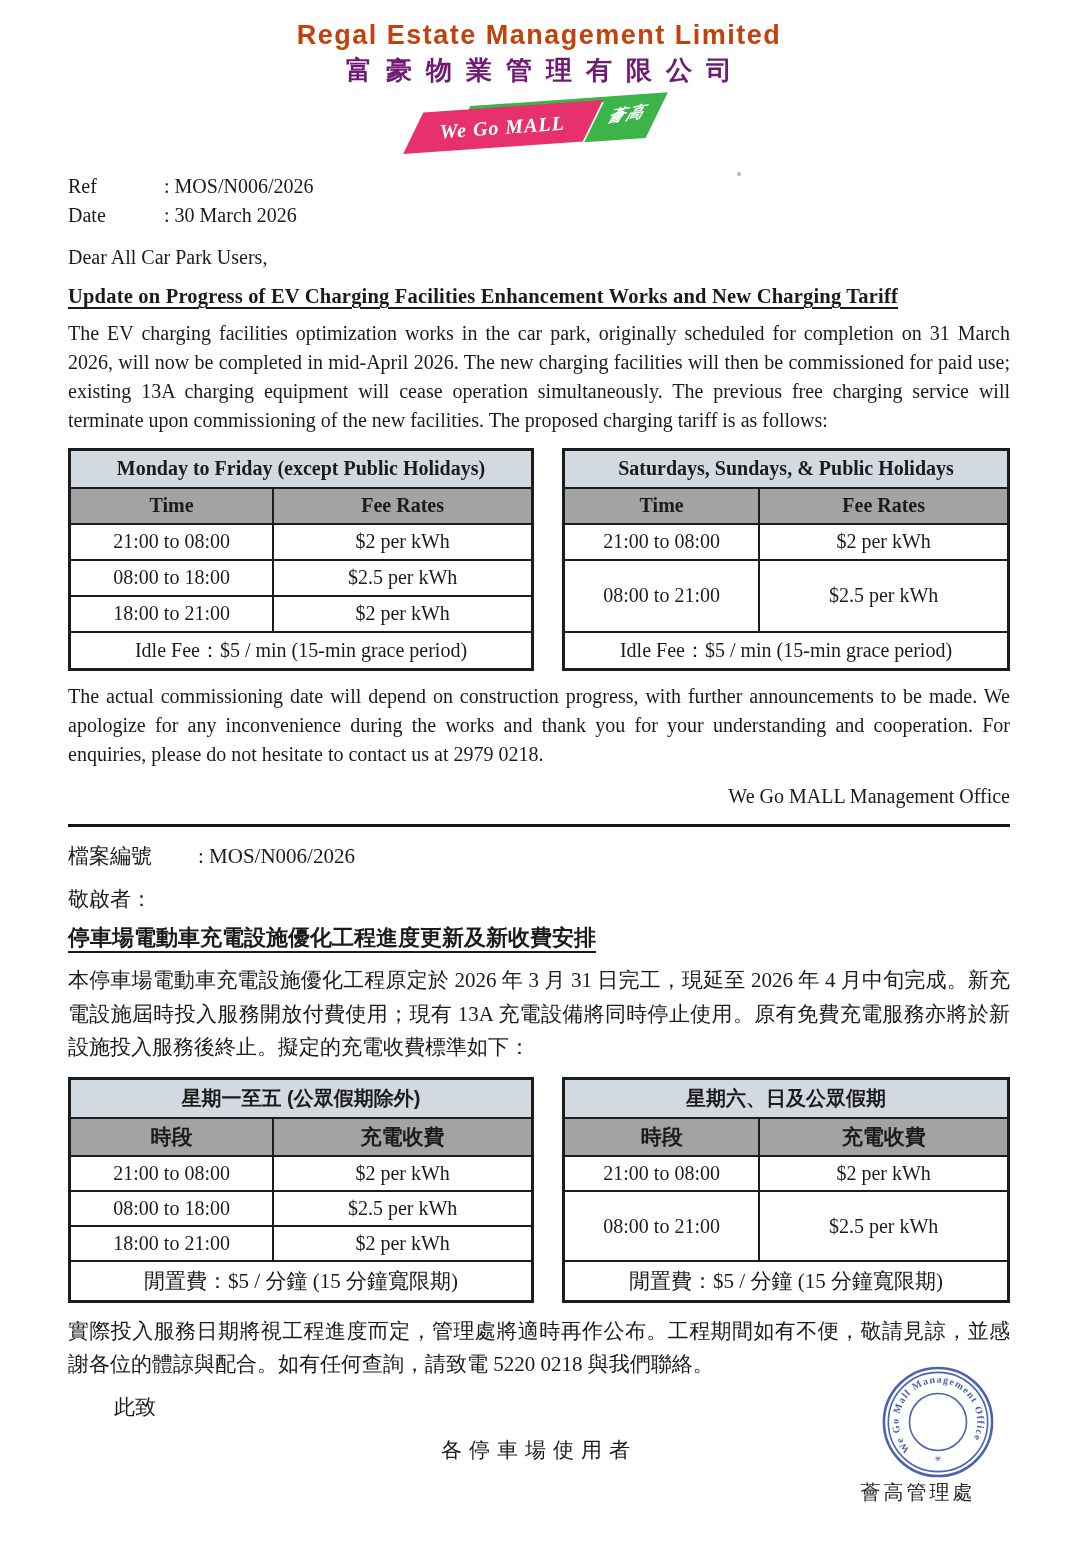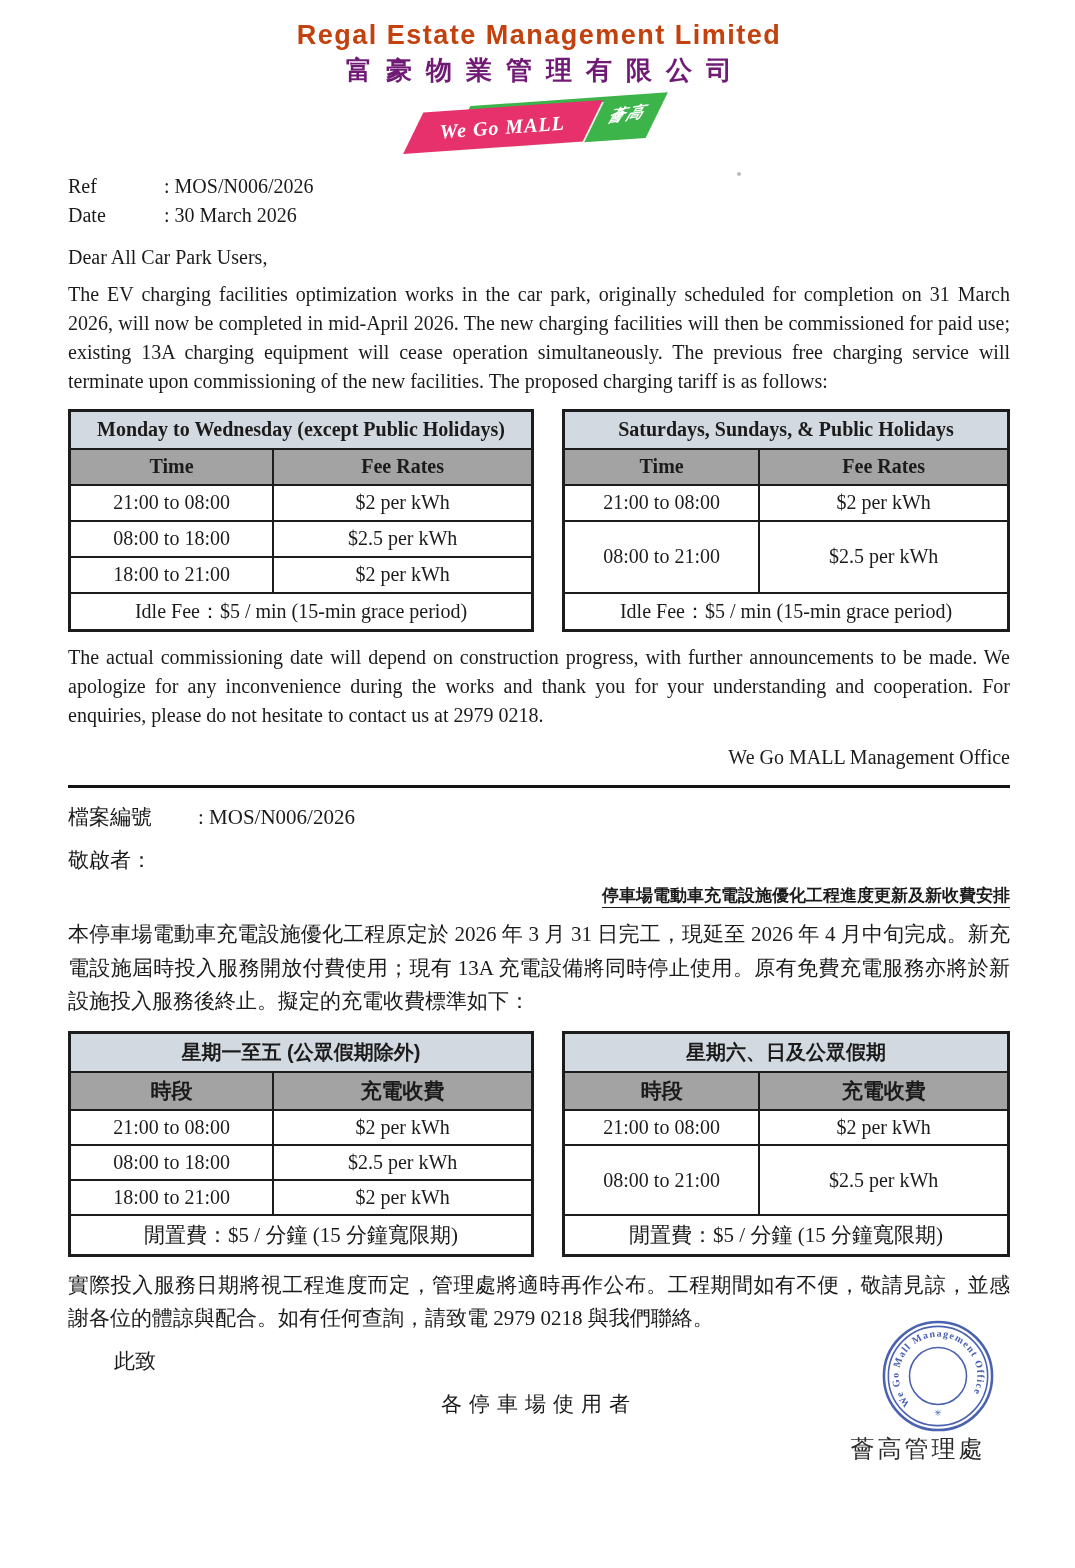--- a/index.html
+++ b/index.html
@@ -51,39 +51,39 @@
   .col-time { width:44%; }
   .col-fee  { width:56%; }
 
   .signoff { margin-top:16px; text-align:right; font-size:20px; }
 
   .divider { margin-top:16px; border-top:3px solid #141414; }
 
   
   .zh-meta { margin-top:14px; font-size:21px; }
   .salutation-zh { margin-top:14px; font-size:21px; }
-  .title-zh { margin-top:10px; text-align:right; font-size:17px; font-weight:bold;
+  .title-zh { margin-top:10px; text-align:left; font-size:22px; font-weight:bold;
               font-family:Liberation Mono, monospace; text-decoration:underline; text-underline-offset:6px; }
   .para-zh { margin-top:11px; font-size:21px; line-height:1.58; text-align:justify; }
 
   .fee-zh .t-title, .fee-zh .t-colh { font-family:"Liberation Sans", sans-serif; }
   .fee-zh .t-title { height:40px; }
   .fee-zh .t-colh  { height:38px; font-size:21px; }
   .fee-zh td { height:35px; }
   .fee-zh td.tall { height:70px; }
   .fee-zh .t-idle { height:40px; font-size:21px;margin-top:48px; }
 
   .closing-zh { position:relative; margin-top:12px; }
   .cihzhi { margin-top:12px; margin-left:46px; font-size:21px; }
   .recipients { margin-top:15px; font-size:21px; letter-spacing:7px;text-align:center; }
 
   
   .stamp-block { position:absolute; right:-10px; top:48px; width:164px; text-align:center; }
   svg.stamp { width:118px; height:118px; display:block; margin:0 auto; }
-  .stamp-caption { margin-top:-2px; font-size:24px; letter-spacing:3px; color:#2a2a2a;
+  .stamp-caption { margin-top:-2px; font-size:20px; letter-spacing:3px; color:#2a2a2a;
                    transform:translateX(-20px); white-space:nowrap; }
 
   .speck { position:absolute; left:737px; top:172px; width:4px; height:4px; background:#b9b9b9; border-radius:50%; }
 </style>
 </head>
 <body>
 
 <div class="page">
 
   <div class="company-en">Regal Estate Management Limited</div>
@@ -106,32 +106,33 @@
       <span>: MOS/N006/2026</span>
     </div>
     <div class="meta-row">
       <span class="meta-label-en">Date</span>
       <span>: 30 March 2026</span>
     </div>
   </div>
 
   <div class="salutation-en">Dear All Car Park Users,</div>
 
+  <div class="title-en">Update on Progress of EV Charging Facilities Enhancement Works and New Charging Tariff</div>
 
   <div class="para">The EV charging facilities optimization works in the car park, originally scheduled for completion on 31 March 2026, will now be completed in mid-April 2026.  The new charging facilities will then be commissioned for paid use; existing 13A charging equipment will cease operation simultaneously. The previous free charging service will terminate upon commissioning of the new facilities.  The proposed charging tariff is as follows:</div>
 
   <div class="tables-row">
     <table class="fee fee-left">
       <colgroup>
           <col class="col-time">
           <col class="col-fee">
         </colgroup>
       <tbody>
           <tr>
-            <th class="t-title" colspan="2">Monday to Wednesday (except Public Holidays)</th>
+            <th class="t-title" colspan="2">Monday to Friday (except Public Holidays)</th>
           </tr>
       <tr>
         <th class="t-colh">Time</th>
         <th class="t-colh">Fee Rates</th>
       </tr>
       <tr>
         <td>21:00 to 08:00</td>
         <td>$2 per kWh</td>
       </tr>
       <tr>
@@ -249,21 +250,21 @@
         <td class="tall">$2.5 per kWh</td>
       </tr>
       <tr>
             <td class="t-idle" colspan="2">閒置費：$5 / 分鐘 (15 分鐘寬限期)</td>
           </tr>
     </tbody>
       </table>
   </div>
 
   <div class="closing-zh">
-    <div class="para-zh" style="margin-top:0;">實際投入服務日期將視工程進度而定，管理處將適時再作公布。工程期間如有不便，敬請見諒，並感謝各位的體諒與配合。如有任何查詢，請致電 2979 0218 與我們聯絡。</div>
+    <div class="para-zh" style="margin-top:0;">實際投入服務日期將視工程進度而定，管理處將適時再作公布。工程期間如有不便，敬請見諒，並感謝各位的體諒與配合。如有任何查詢，請致電 5220 0218 與我們聯絡。</div>
     <div class="cihzhi">此致</div>
     <div class="recipients">各停車場使用者</div>
 
     <div class="stamp-block">
       <svg class="stamp" viewBox="0 0 120 120" aria-hidden="true">
         <circle cx="60" cy="60" r="55" fill="none" stroke="#4a62b0" stroke-width="2.6"></circle>
         <circle cx="60" cy="60" r="50.5" fill="none" stroke="#4a62b0" stroke-width="1.6"></circle>
         <circle cx="60" cy="60" r="29" fill="none" stroke="#4a62b0" stroke-width="1.6"></circle>
         <defs>
           <path id="stamp-arc" d="M 31.7,88.3 A 40,40 0 1 1 88.3,88.3" fill="none"></path>

